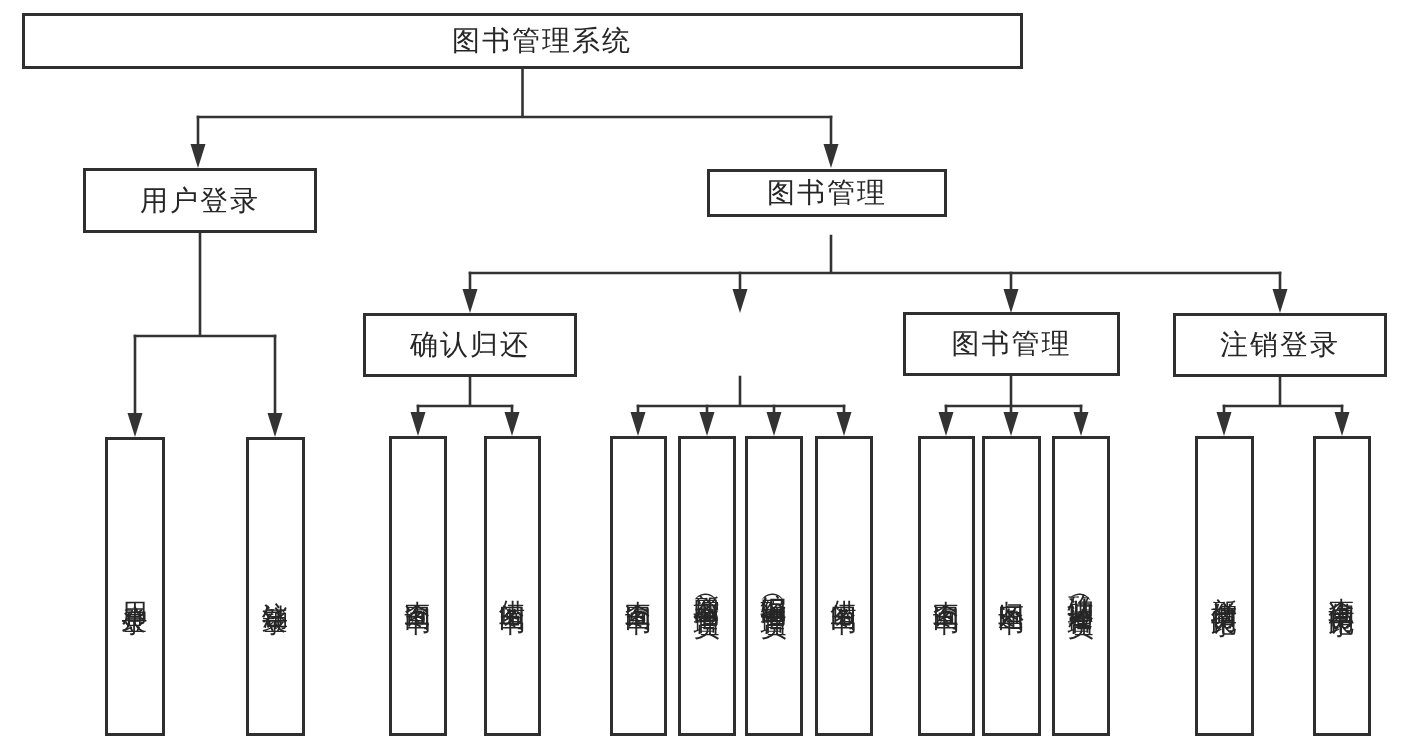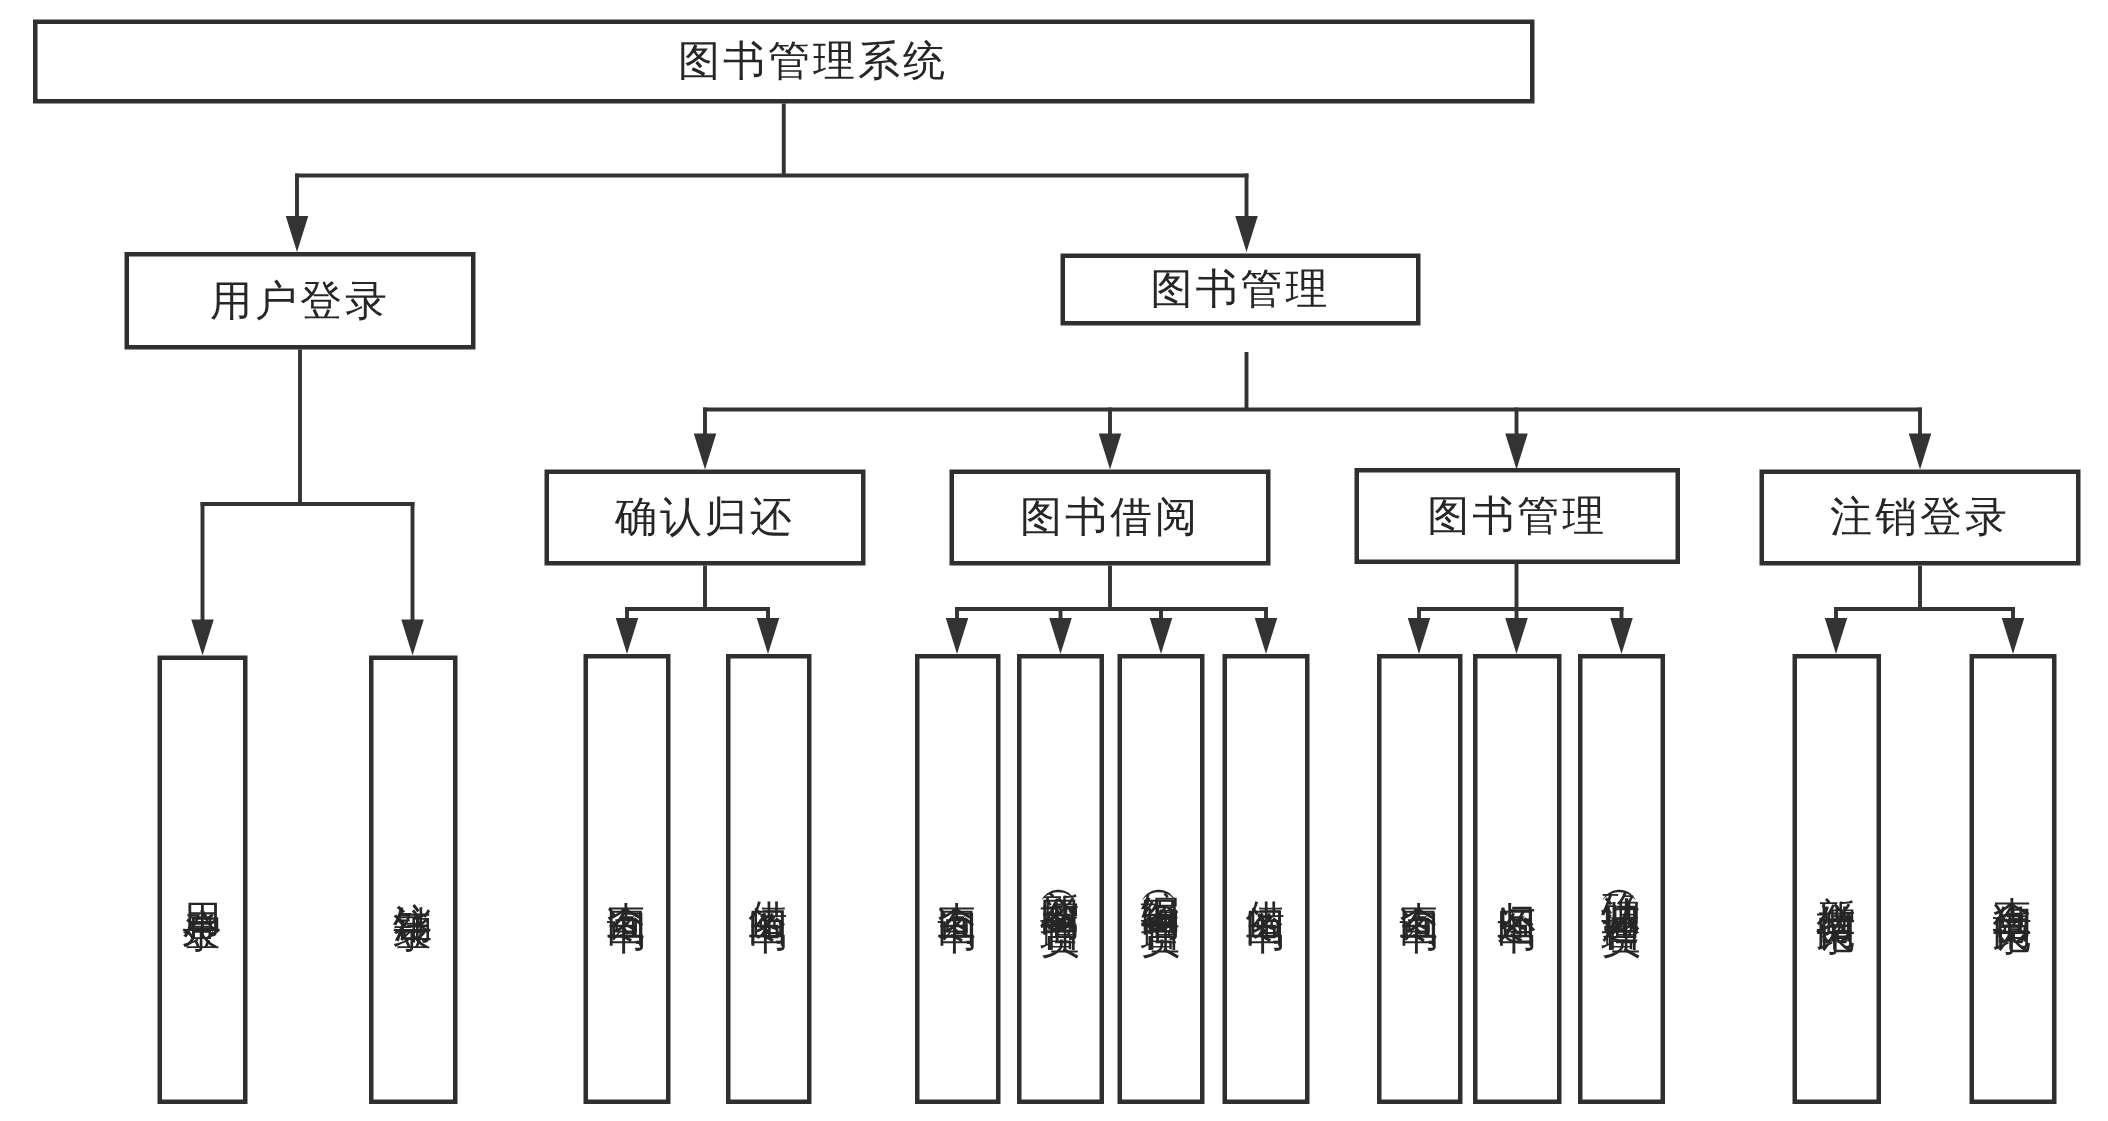--- a/index.html
+++ b/index.html
@@ -134,23 +134,20 @@
   <div class="node" style="left:83px;top:168px;width:234px;height:65px">
     <span class="label">用户登录</span>
   </div>
   <div class="node" style="left:707px;top:169px;width:240px;height:48px">
     <span class="label">图书管理</span>
   </div>
 
   <div class="node" style="left:363px;top:313px;width:214px;height:64px">
     <span class="label">确认归还</span>
   </div>
-  <div class="node" style="left:633px;top:313px;width:214px;height:64px">
-    <span class="label">图书借阅</span>
-  </div>
   <div class="node" style="left:903px;top:312px;width:217px;height:64px">
     <span class="label">图书管理</span>
   </div>
   <div class="node" style="left:1173px;top:313px;width:214px;height:64px">
     <span class="label">注销登录</span>
   </div>
 
   <div class="node" style="left:105px;top:437px;width:60px;height:299px">
     <span class="vlabel">用户登录</span>
   </div>

